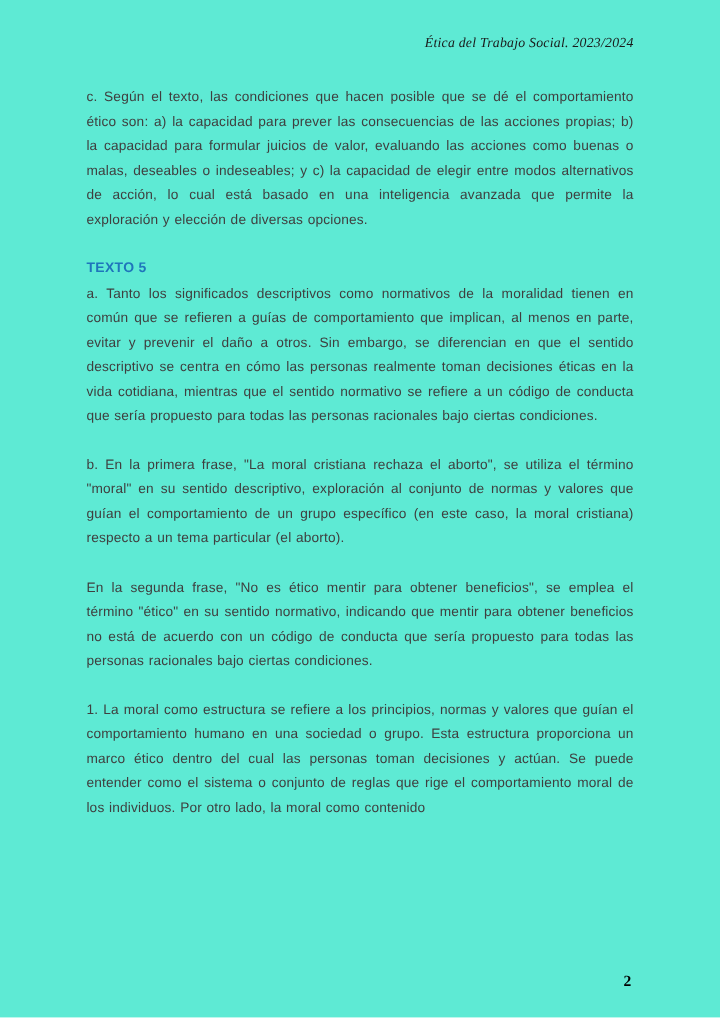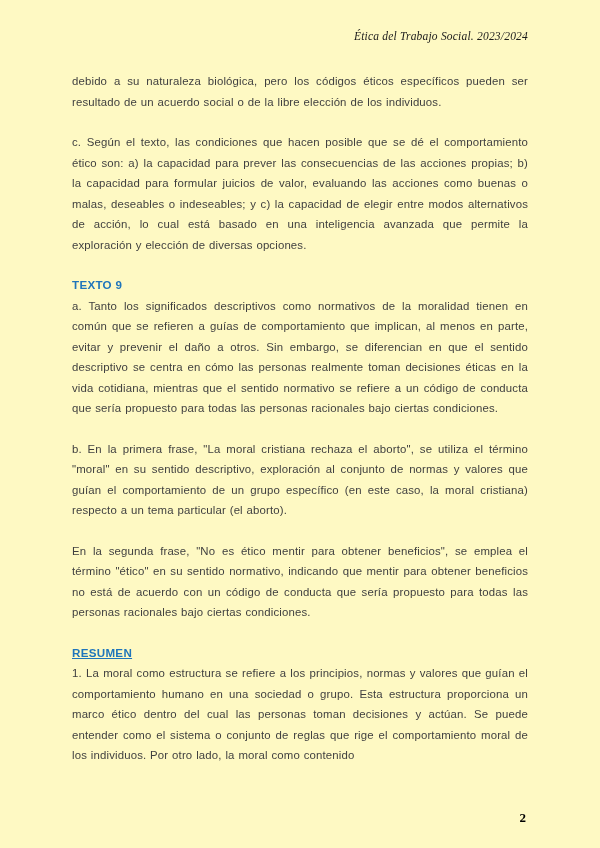--- a/index.html
+++ b/index.html
@@ -12,21 +12,21 @@
     padding: 0;
     width: 600px;
     height: 848px;
     background: #ffffff;
     overflow: hidden;
   }
   .page {
     position: relative;
     width: 600px;
     height: 848px;
-    background: #fef9c3;
+    background: #5eead4;
     padding: 30px 72px 0 72px;
     font-family: "Liberation Sans", sans-serif;
   }
   .doc-header {
     font-family: "Liberation Serif", serif;
     font-style: italic;
     font-size: 11.5px;
     color: #1a1a1a;
     text-align: right;
     height: 14px;
@@ -71,33 +71,31 @@
 </style>
 </head>
 <body>
 
 <div class="page">
 
   <div class="doc-header">Ética del Trabajo Social. 2023/2024</div>
 
   <div class="body-text">
 
-    <p class="para">debido a su naturaleza biológica, pero los códigos éticos específicos pueden ser resultado de un acuerdo social o de la libre elección de los individuos.</p>
 
     <p class="para">c. Según el texto, las condiciones que hacen posible que se dé el comportamiento ético son: a) la capacidad para prever las consecuencias de las acciones propias; b) la capacidad para formular juicios de valor, evaluando las acciones como buenas o malas, deseables o indeseables; y c) la capacidad de elegir entre modos alternativos de acción, lo cual está basado en una inteligencia avanzada que permite la exploración y elección de diversas opciones.</p>
 
-    <h2 class="heading">TEXTO 9</h2>
+    <h2 class="heading">TEXTO 5</h2>
 
     <p class="para">a. Tanto los significados descriptivos como normativos de la moralidad tienen en común que se refieren a guías de comportamiento que implican, al menos en parte, evitar y prevenir el daño a otros. Sin embargo, se diferencian en que el sentido descriptivo se centra en cómo las personas realmente toman decisiones éticas en la vida cotidiana, mientras que el sentido normativo se refiere a un código de conducta que sería propuesto para todas las personas racionales bajo ciertas condiciones.</p>
 
     <p class="para">b. En la primera frase, "La moral cristiana rechaza el aborto", se utiliza el término "moral" en su sentido descriptivo, exploración al conjunto de normas y valores que guían el comportamiento de un grupo específico (en este caso, la moral cristiana) respecto a un tema particular (el aborto).</p>
 
     <p class="para">En la segunda frase, "No es ético mentir para obtener beneficios", se emplea el término "ético" en su sentido normativo, indicando que mentir para obtener beneficios no está de acuerdo con un código de conducta que sería propuesto para todas las personas racionales bajo ciertas condiciones.</p>
 
-    <h2 class="heading underlined">RESUMEN</h2>
 
     <p class="para last">1. La moral como estructura se refiere a los principios, normas y valores que guían el comportamiento humano en una sociedad o grupo. Esta estructura proporciona un marco ético dentro del cual las personas toman decisiones y actúan. Se puede entender como el sistema o conjunto de reglas que rige el comportamiento moral de los individuos.  Por otro lado, la moral como contenido</p>
 
   </div>
 
   <div class="page-number">2</div>
 
 </div>
 
 </body></html>

